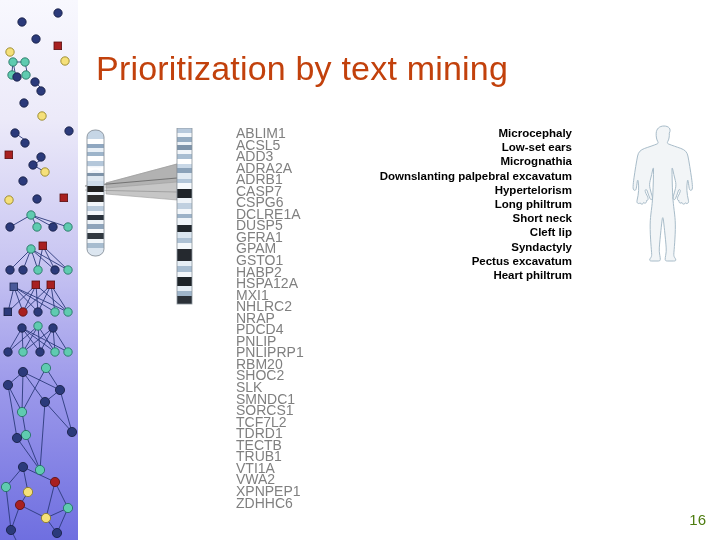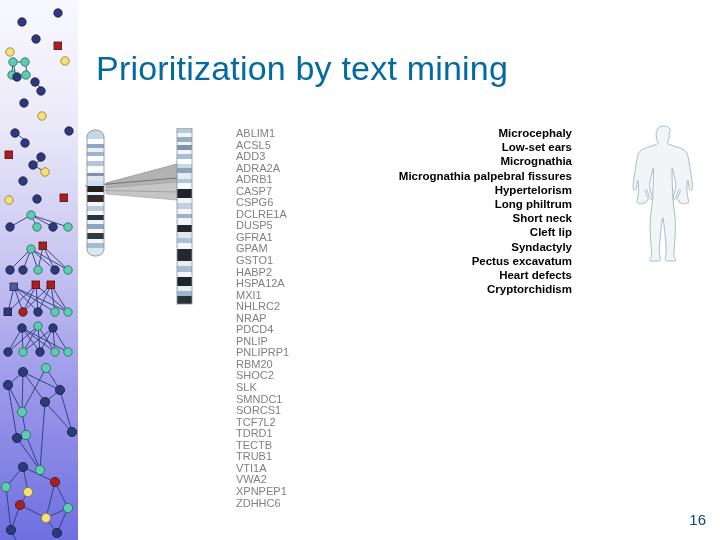--- a/index.html
+++ b/index.html
@@ -46,21 +46,21 @@
     width: 115px;
     height: 130px;
   }
 
   
   #gene-list {
     position: absolute;
     left: 236px;
     top: 128px;
     width: 90px;
-    font-size: 11px;
+    font-size: 14px;
     color: #808080;
     line-height: 11.55px;
     text-align: left;
     white-space: nowrap;
   }
   #gene-list .gene-item { display: block; }
 
   
   #phenotype-list {
     position: absolute;
@@ -84,21 +84,21 @@
     width: 92px;
     height: 152px;
   }
 
   
   #page-number {
     position: absolute;
     right: 14px;
     bottom: 12px;
     font-size: 15px;
-    color: #0c4a6e;
+    color: #4d7c0f;
   }
 </style>
 </head>
 <body>
 
 <div id="network-sidebar">
   <svg width="78" height="540" viewBox="0 0 78 540">
     <defs>
       <linearGradient id="sidebarGrad" x1="0" y1="0" x2="0" y2="1">
         <stop offset="0%" stop-color="#f8f8fe"></stop>
@@ -221,21 +221,21 @@
       <circle cx="55" cy="482" r="4.6" fill="#a82020" stroke="#5a0e0e" stroke-width="0.8"></circle>
       <circle cx="20" cy="505" r="4.6" fill="#a82020" stroke="#5a0e0e" stroke-width="0.8"></circle>
       <circle cx="46" cy="518" r="4.6" fill="#f5e07a" stroke="#8a7a16" stroke-width="0.8"></circle>
       <circle cx="68" cy="508" r="4.6" fill="#5fcbb0" stroke="#1d6b59" stroke-width="0.8"></circle>
       <circle cx="11" cy="530" r="4.6" fill="#2b3a7a" stroke="#141c40" stroke-width="0.8"></circle>
       <circle cx="57" cy="533" r="4.6" fill="#2b3a7a" stroke="#141c40" stroke-width="0.8"></circle>
     </g>
   </svg>
 </div>
 
-<div id="slide-title" style="color: #0369a1;">Prioritization by text mining</div>
+<div id="slide-title" style="color: #c2410c;">Prioritization by text mining</div>
 
 <div id="ideogram-group">
   <svg width="115" height="200" viewBox="0 0 115 200">
 
     <g>
       <polygon points="21,55 92,36 92,72 21,66" fill="#c3c3c3" stroke="#9a9a9a" stroke-width="0.6" opacity="0.95"></polygon>
       <polygon points="21,55 92,36 92,54 21,60" fill="#b0b0b0" stroke="#9a9a9a" stroke-width="0.6" opacity="0.9"></polygon>
       <line x1="0" y1="58" x2="92" y2="50" stroke="#6b6b6b" stroke-width="0.9"></line>
       <line x1="0" y1="62" x2="92" y2="64" stroke="#6b6b6b" stroke-width="0.4"></line>
     </g>
@@ -359,29 +359,28 @@
     <div class="gene-item">VTI1A</div>
     <div class="gene-item">VWA2</div>
     <div class="gene-item">XPNPEP1</div>
     <div class="gene-item">ZDHHC6</div>
   </div>
 
 <div id="phenotype-list" style="color: rgb(0, 0, 0);">
     <div class="pheno-item">Microcephaly</div>
     <div class="pheno-item">Low-set ears</div>
     <div class="pheno-item">Micrognathia</div>
-    <div class="pheno-item">Micrognathia palpebral fissures</div>
+    <div class="pheno-item">Downslanting palpebral excavatum</div>
     <div class="pheno-item">Hypertelorism</div>
     <div class="pheno-item">Long philtrum</div>
     <div class="pheno-item">Short neck</div>
     <div class="pheno-item">Cleft lip</div>
     <div class="pheno-item">Syndactyly</div>
     <div class="pheno-item">Pectus excavatum</div>
-    <div class="pheno-item">Heart defects</div>
-    <div class="pheno-item">Cryptorchidism</div>
+    <div class="pheno-item">Heart philtrum</div>
   </div>
 
 <div id="body-figure">
   <svg width="92" height="152" viewBox="0 0 92 152">
     <path d="M46 4
              c-4.6 0 -7.6 2.8 -7.8 7.2
              c-0.2 3.6 0.4 6.4 1.6 8.4
              c0.5 0.9 0.4 1.8 -0.6 2.3
              c-3.6 1.5 -8.6 3.1 -12.5 4.5
              c-4.2 1.5 -6.3 3.6 -7.1 7.6

